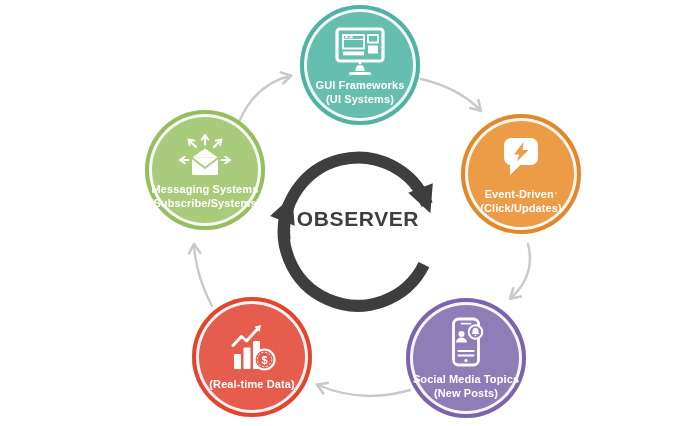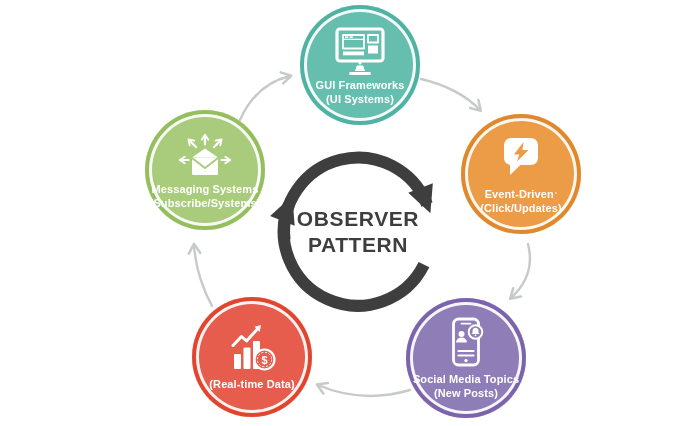--- a/index.html
+++ b/index.html
@@ -68,21 +68,20 @@
     <path class="connector" d="M240,120 Q256,84 290,76" marker-end="url(#mGray)"></path>
 
     <g>
       <path class="cycle-arc" d="M284.6,240 A74,74 0 0 1 427,204.5" marker-end="url(#mDark)"></path>
       <path class="cycle-arc" d="M424,264.6 A74,74 0 0 1 288.9,204.5" marker-end="url(#mDark)"></path>
     </g>
   </svg>
 
   <div class="center-title">
     <div>OBSERVER</div>
-    <div>PATTERN</div>
   </div>
 
   <div class="node node-top" style="--fill: #66BEAF; --ring: #4FB2A2;">
     <span class="icon">
       <svg width="58" height="52" viewBox="0 0 58 52">
         <rect x="6" y="5" width="46" height="32" rx="3" class="white-stroke" style="stroke-width:3.2"></rect>
         <rect x="12" y="11" width="21" height="13.5" class="white-stroke" style="stroke-width:1.8"></rect>
         <line x1="12" y1="15.4" x2="33" y2="15.4" class="white-stroke" style="stroke-width:1.4"></line>
         <rect x="14" y="12.4" width="3.2" height="1.6" fill="#fff"></rect>
         <rect x="18.6" y="12.4" width="3.2" height="1.6" fill="#fff"></rect>

